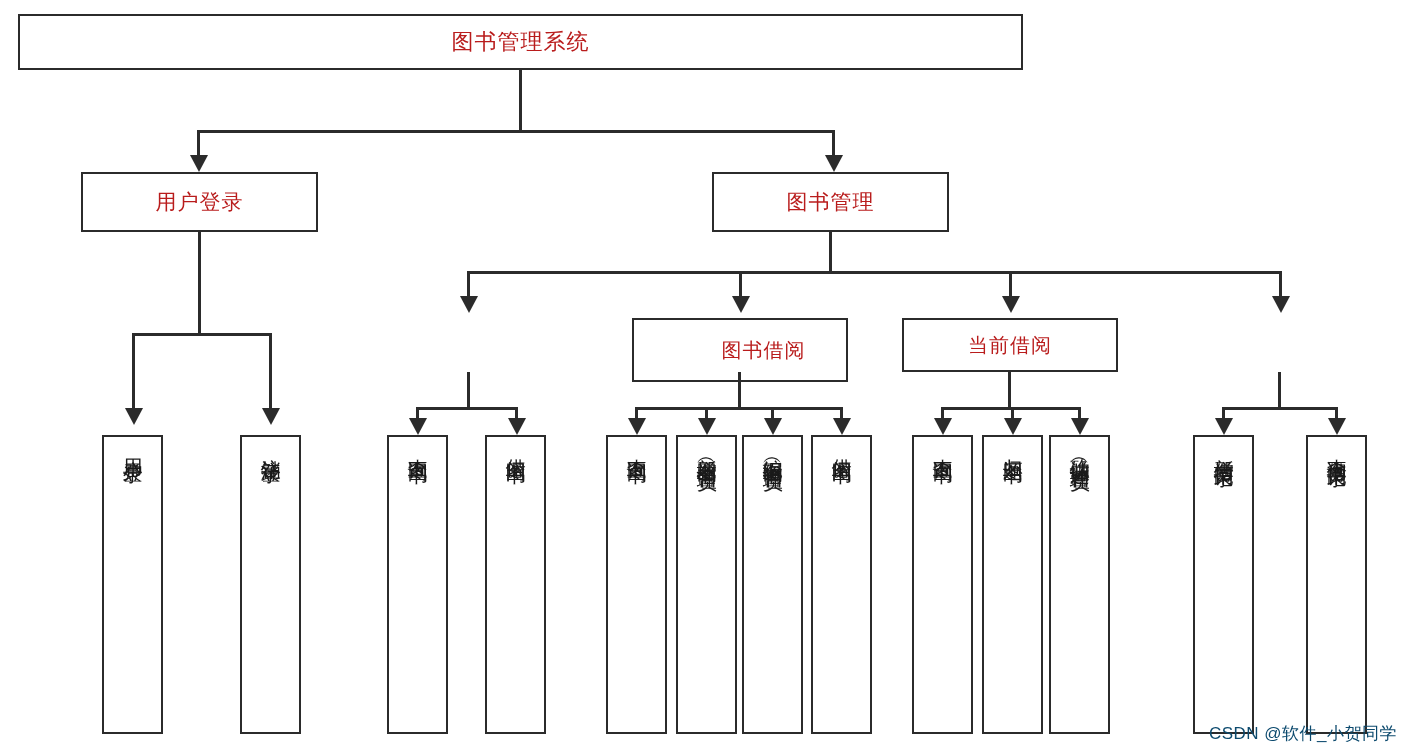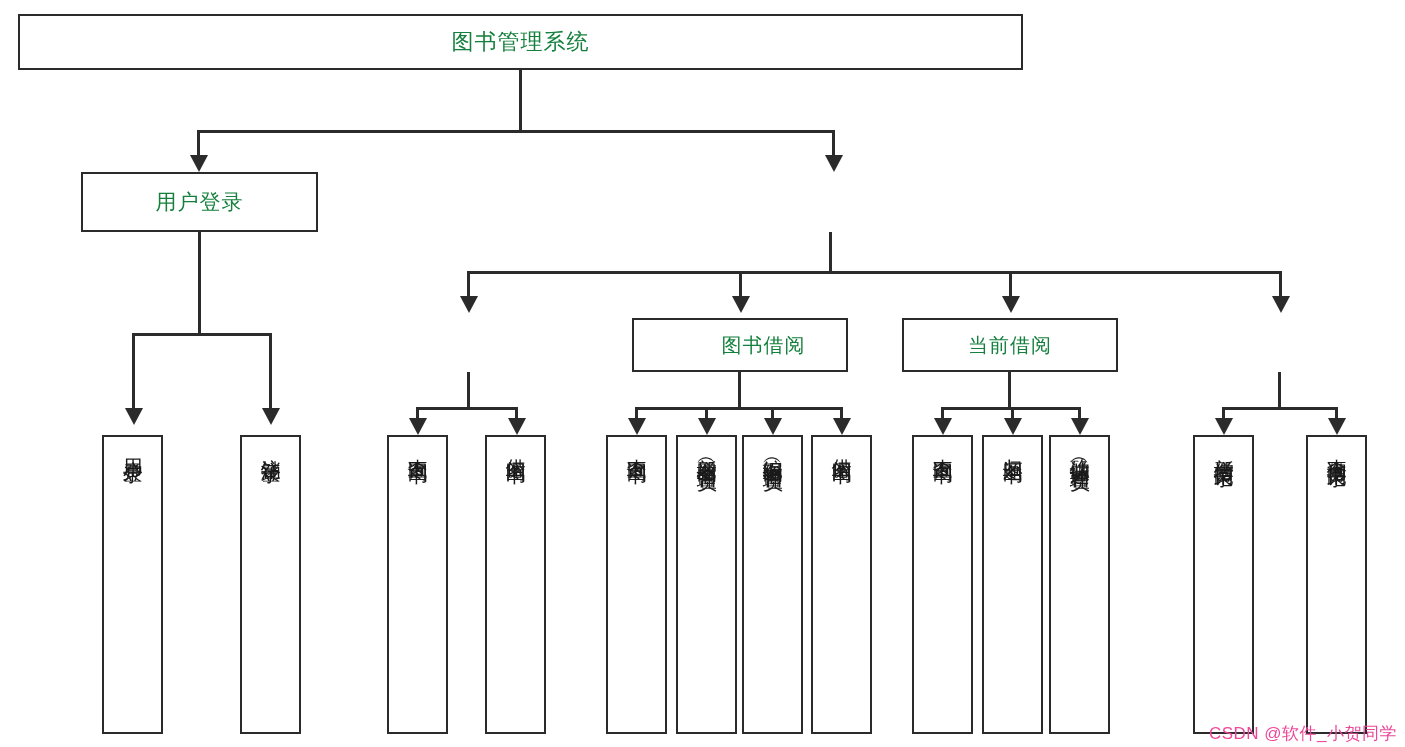--- a/index.html
+++ b/index.html
@@ -23,21 +23,21 @@
     border:2px solid #2b2b2b;
     display:flex;
     align-items:center;
     justify-content:center;
     text-align:center;
   }
   .node .label{
     font-size:21px;
     line-height:1.15;
     letter-spacing:1px;
-    color:#15803d;
+    color:#b91c1c;
     white-space:nowrap;
   }
   .node.root .label{font-size:22px;}
   .node.level2 .label{font-size:21px;}
   .node.level3 .label{font-size:20px;}
 
   
   .node.leaf{
     align-items:flex-start;
     justify-content:center;
@@ -72,21 +72,21 @@
     border-right:9px solid transparent;
     border-top:17px solid #2b2b2b;
   }
 
   
   #watermark{
     position:absolute;
     right:8px;
     bottom:2px;
     font-size:17px;
-    color:#ec4899;
+    color:#0c4a6e;
     letter-spacing:0.5px;
     white-space:nowrap;
     user-select:none;
   }
 </style>
 </head>
 <body>
 
 <div id="canvas">
 
@@ -100,40 +100,43 @@
   <div class="vline" style="left:197px;top:130px;height:28px;"></div>
   <div class="arrow" style="left:190px;top:155px;"></div>
 
   <div class="vline" style="left:832px;top:130px;height:28px;"></div>
   <div class="arrow" style="left:825px;top:155px;"></div>
 
   <div class="node level2" style="left:81px;top:172px;width:237px;height:60px;">
     <span class="label">用户登录</span>
   </div>
 
+  <div class="node level2" style="left:712px;top:172px;width:237px;height:60px;">
+    <span class="label">图书管理</span>
+  </div>
 
   <div class="vline" style="left:198px;top:232px;height:104px;"></div>
   <div class="hline" style="left:132px;top:333px;width:140px;"></div>
   <div class="vline" style="left:132px;top:333px;height:78px;"></div>
   <div class="arrow" style="left:125px;top:408px;"></div>
   <div class="vline" style="left:269px;top:333px;height:78px;"></div>
   <div class="arrow" style="left:262px;top:408px;"></div>
 
   <div class="vline" style="left:829px;top:232px;height:42px;"></div>
   <div class="hline" style="left:467px;top:271px;width:815px;"></div>
   <div class="vline" style="left:467px;top:271px;height:28px;"></div>
   <div class="arrow" style="left:460px;top:296px;"></div>
   <div class="vline" style="left:739px;top:271px;height:28px;"></div>
   <div class="arrow" style="left:732px;top:296px;"></div>
   <div class="vline" style="left:1009px;top:271px;height:28px;"></div>
   <div class="arrow" style="left:1002px;top:296px;"></div>
   <div class="vline" style="left:1279px;top:271px;height:28px;"></div>
   <div class="arrow" style="left:1272px;top:296px;"></div>
 
-  <div class="node level3" style="left:632px;top:318px;width:216px;height:54px;padding-left:47px;">
+  <div class="node level3" style="left:632px;top:318px;width:216px;height:64px;padding-left:47px;">
     <span class="label">图书借阅</span>
   </div>
   <div class="node level3" style="left:902px;top:318px;width:216px;height:54px;">
     <span class="label">当前借阅</span>
   </div>
 
   <div class="vline" style="left:467px;top:372px;height:38px;"></div>
   <div class="hline" style="left:416px;top:407px;width:102px;"></div>
   <div class="vline" style="left:416px;top:407px;height:14px;"></div>
   <div class="arrow" style="left:409px;top:418px;"></div>

